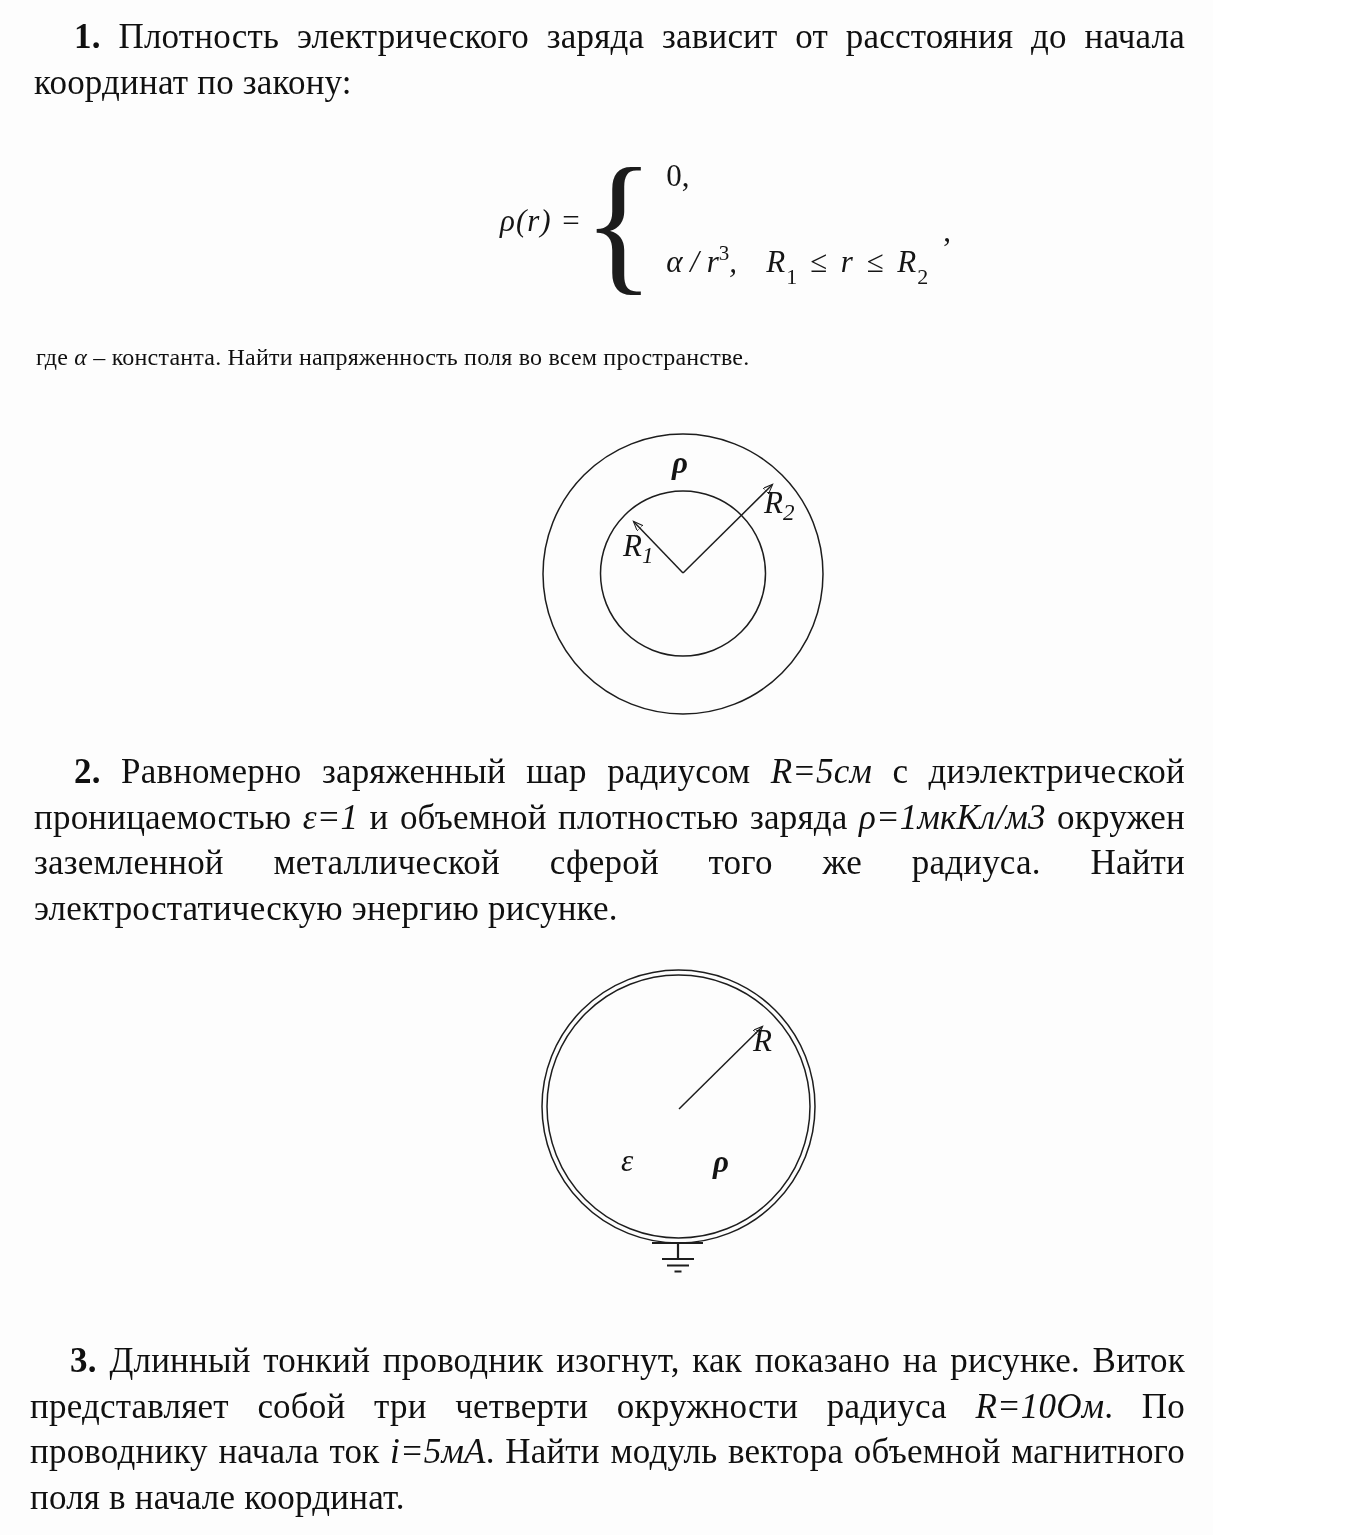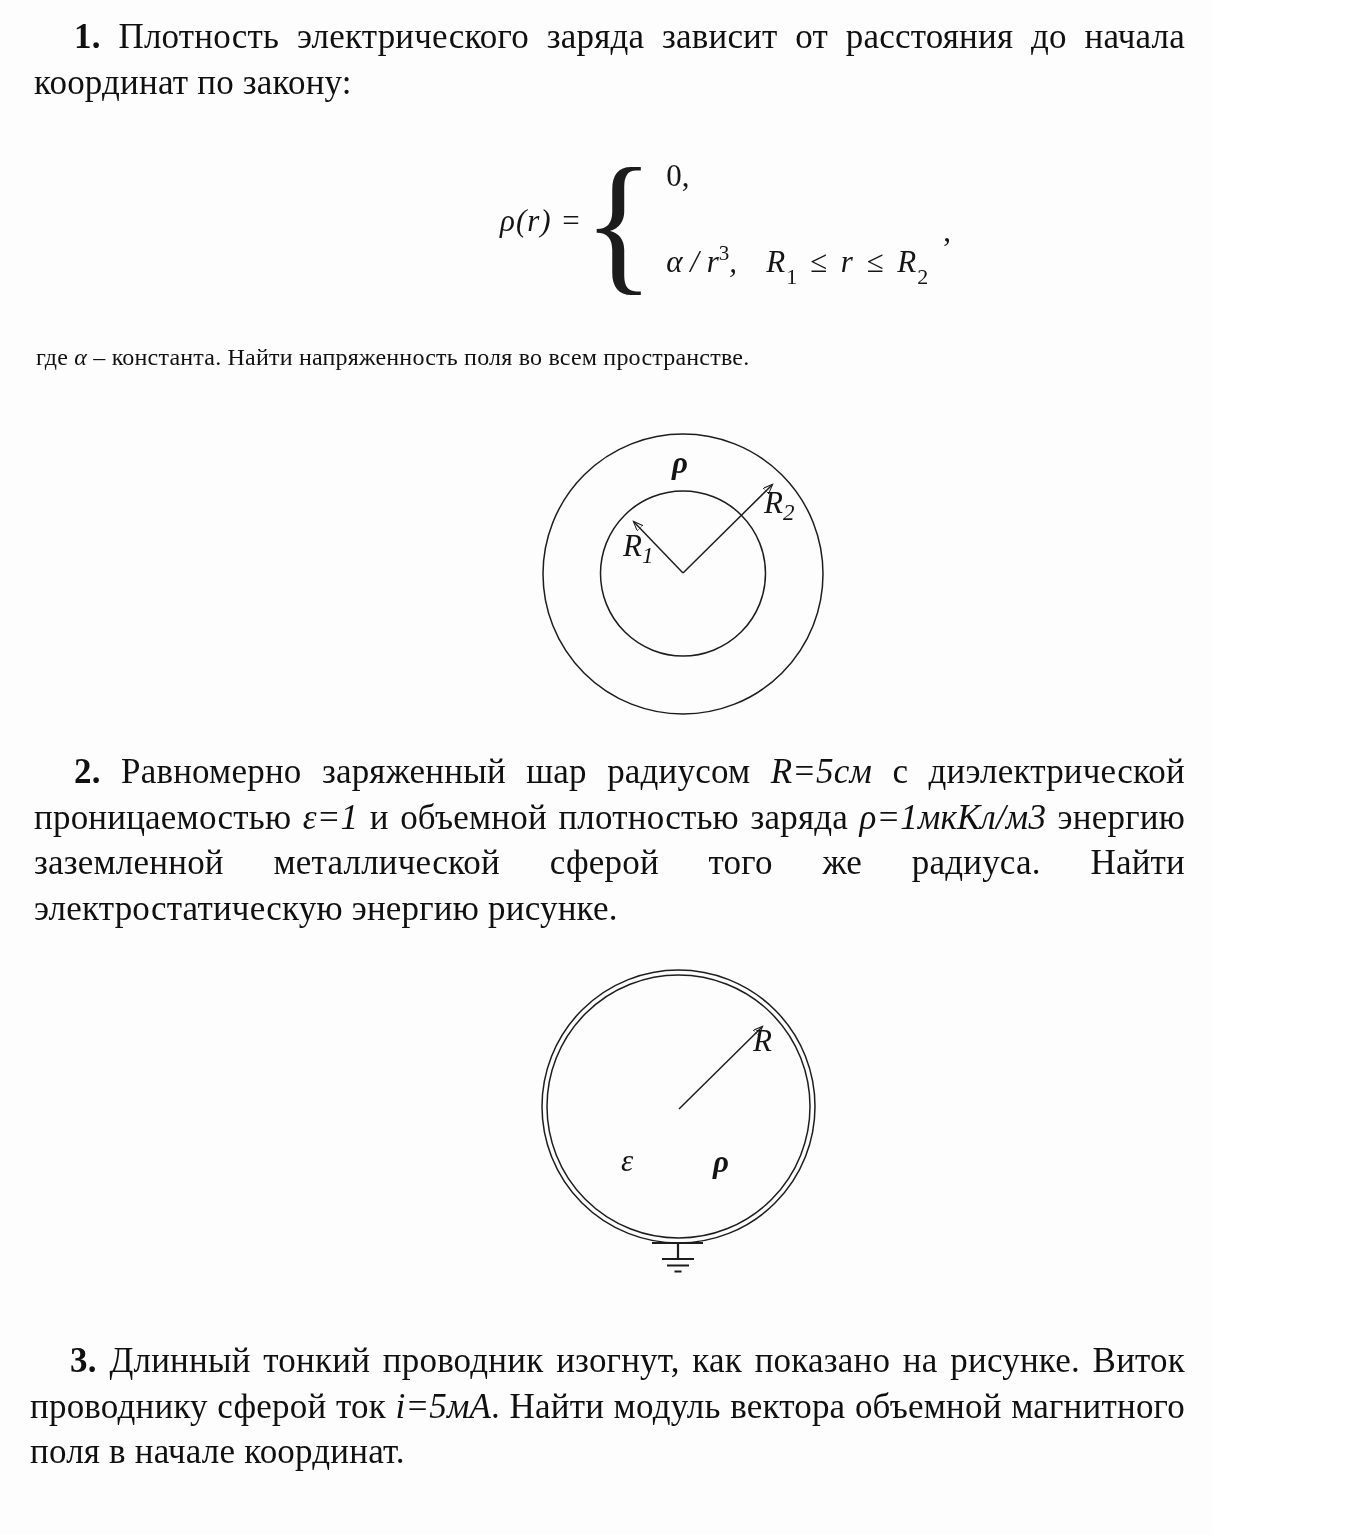--- a/index.html
+++ b/index.html
@@ -101,21 +101,21 @@
     <circle class="thin" cx="683" cy="573.5" r="82.5"></circle>
     <line class="thin" x1="683" y1="573" x2="772" y2="485" marker-end="url(#arrow1)"></line>
     <line class="thin" x1="683" y1="573" x2="634" y2="522" marker-end="url(#arrow1)"></line>
     <text class="lbl-bold" x="672" y="473">ρ</text>
     <text x="764" y="513"><tspan>R</tspan><tspan class="sub" dy="7">2</tspan></text>
     <text x="623" y="556"><tspan>R</tspan><tspan class="sub" dy="7">1</tspan></text>
   </svg>
 
   <div class="para" style="top:749px;">
     <div class="jline ind1"><span class="num">2.</span> <span>Равномерно заряженный шар радиусом </span><i>R=5см</i><span> с диэлектрической</span></div>
-    <div class="jline"><span>проницаемостью </span><i>ε=1</i><span> и объемной плотностью заряда </span><i>ρ=1мкКл/м3</i><span> энергию</span></div>
+    <div class="jline"><span>проницаемостью </span><i>ε=1</i><span> и объемной плотностью заряда </span><i>ρ=1мкКл/м3</i><span> окружен</span></div>
     <div class="jline"><span>заземленной металлической сферой того же радиуса. Найти</span></div>
     <div class="lline"><span>электростатическую энергию рисунке.</span></div>
   </div>
 
   <svg id="fig2" class="fig" viewBox="515 953 340 340">
     <defs>
       <marker id="arrow2" markerWidth="12" markerHeight="10" refX="9" refY="4" orient="auto" markerUnits="userSpaceOnUse">
         <path d="M0,0 L10,4 L0,8 z" fill="#1d1d1d" stroke="none"></path>
       </marker>
     </defs>
@@ -124,17 +124,18 @@
     <line class="thin" x1="679" y1="1109" x2="762" y2="1027" marker-end="url(#arrow2)"></line>
     <text x="753" y="1051">R</text>
     <text x="621" y="1171" font-size="30">ε</text>
     <text class="lbl-bold" x="713" y="1172" font-size="30">ρ</text>
     <path d="M652,1243 L703,1243" stroke-width="1.8"></path>
     <path d="M678,1243 L678,1259 M662,1259 L694,1259 M667,1265.5 L689,1265.5 M674.5,1271.5 L681.5,1271.5" stroke-width="2.2"></path>
   </svg>
 
   <div class="para" style="top:1338px; left:30px;">
     <div class="jline ind1"><span class="num">3.</span> <span>Длинный тонкий проводник изогнут, как показано на рисунке. Виток</span></div>
-    <div class="jline"><span>проводнику сферой ток </span><i>i=5мА</i><span>. Найти модуль вектора объемной магнитного</span></div>
+    <div class="jline"><span>представляет собой три четверти окружности радиуса </span><i>R=10Ом</i><span>. По</span></div>
+    <div class="jline"><span>проводнику начала ток </span><i>i=5мА</i><span>. Найти модуль вектора объемной магнитного</span></div>
     <div class="lline"><span>поля в начале координат.</span></div>
   </div>
 
 </div>
 
 </body></html>

